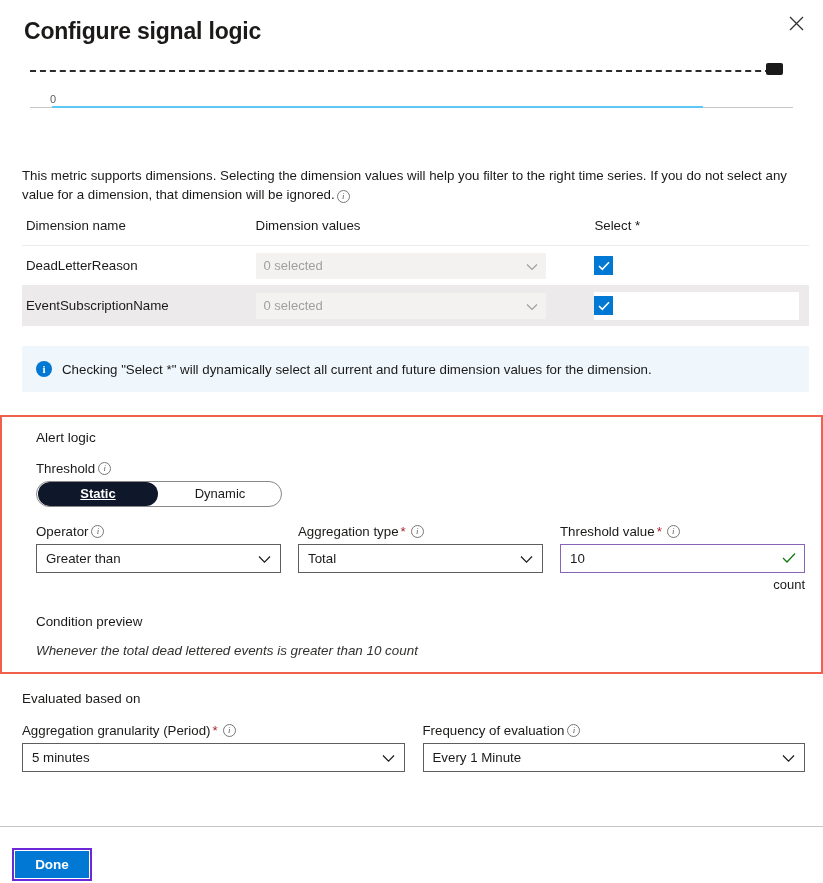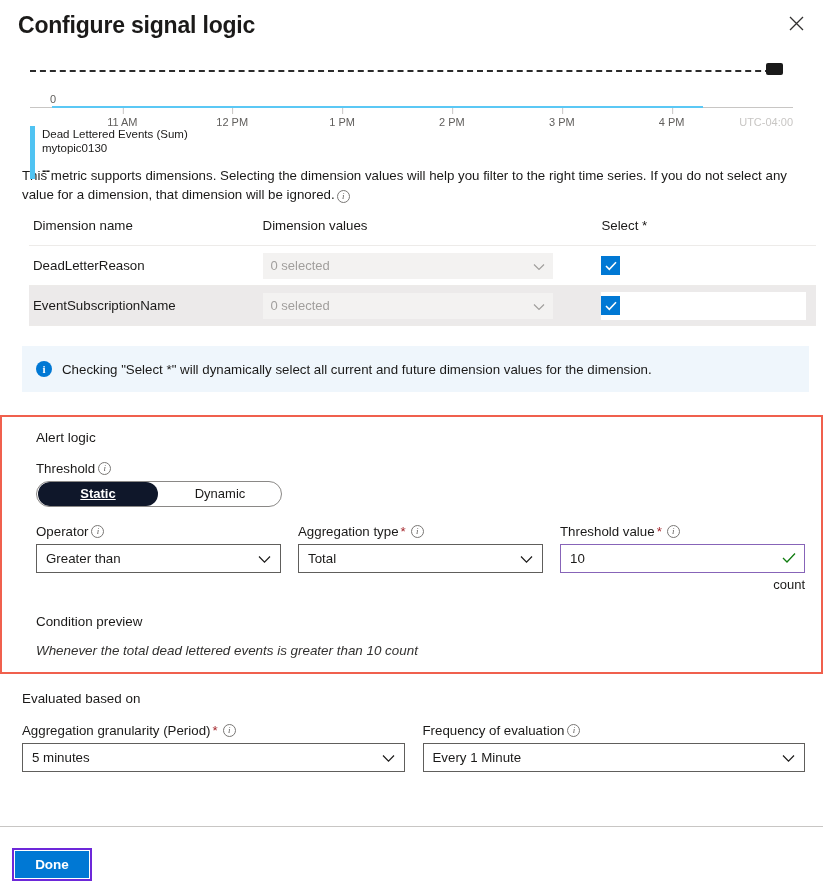--- a/index.html
+++ b/index.html
@@ -19,21 +19,21 @@
   .header {
     position: relative;
     padding: 10px 20px 0 18px;
     height: 46px;
   }
   .page-title {
     font-size: 23px;
     font-weight: 600;
     letter-spacing: -0.2px;
     color: #1b1a19;
-    margin: 0;
+    margin: 6px;
     line-height: 30px;
   }
   .close-btn {
     position: absolute;
     right: 12px; top: 8px;
     width: 30px; height: 30px;
     display: flex; align-items: center; justify-content: center;
     cursor: pointer;
     background: transparent; border: none;
     color: #323130;
@@ -168,21 +168,21 @@
     font-family: "Liberation Serif", serif;
     vertical-align: 0px;
     margin-left: 2px;
     cursor: pointer;
   }
 
   
   .dim-table {
     width: 787px;
     border-collapse: collapse;
-    margin-left: 11px;
+    margin-left: 4px;
     table-layout: fixed;
   }
   .dim-table th {
     text-align: left;
     font-size: 13.3px;
     font-weight: 400;
     color: #1b1a19;
     padding: 0 0 12px 4px;
     border-bottom: 1px solid #edebe9;
   }
@@ -448,37 +448,20 @@
   </button>
 </div>
 
 <div class="chart-wrap">
   <div class="chart-plot">
     <div class="threshold-line"></div>
     <div class="threshold-marker"></div>
     <div class="y-zero">0</div>
     <div class="axis-line"></div>
     <div class="axis-line-blue"></div>
-  </div>
-  <div class="x-axis">
-    <div class="x-tick" style="left:12.1%">11 AM</div>
-    <div class="x-tick" style="left:26.5%">12 PM</div>
-    <div class="x-tick" style="left:40.9%">1 PM</div>
-    <div class="x-tick" style="left:55.3%">2 PM</div>
-    <div class="x-tick" style="left:69.7%">3 PM</div>
-    <div class="x-tick" style="left:84.1%">4 PM</div>
-    <div class="x-tz">UTC-04:00</div>
-  </div>
-  <div class="legend">
-    <div class="legend-bar"></div>
-    <div class="legend-text">
-      <div class="legend-title">Dead Lettered Events (Sum)</div>
-      <div class="legend-sub">mytopic0130</div>
-      <div class="legend-value">--</div>
-    </div>
   </div>
 </div>
 
 <div class="content">
   <div class="dim-desc">
     <span>This metric supports dimensions. Selecting the dimension values will help you filter to the right time series. If you do not select any value for a dimension, that dimension will be ignored.</span><span class="info-i">i</span>
   </div>
 
   <table class="dim-table">
     <thead>

